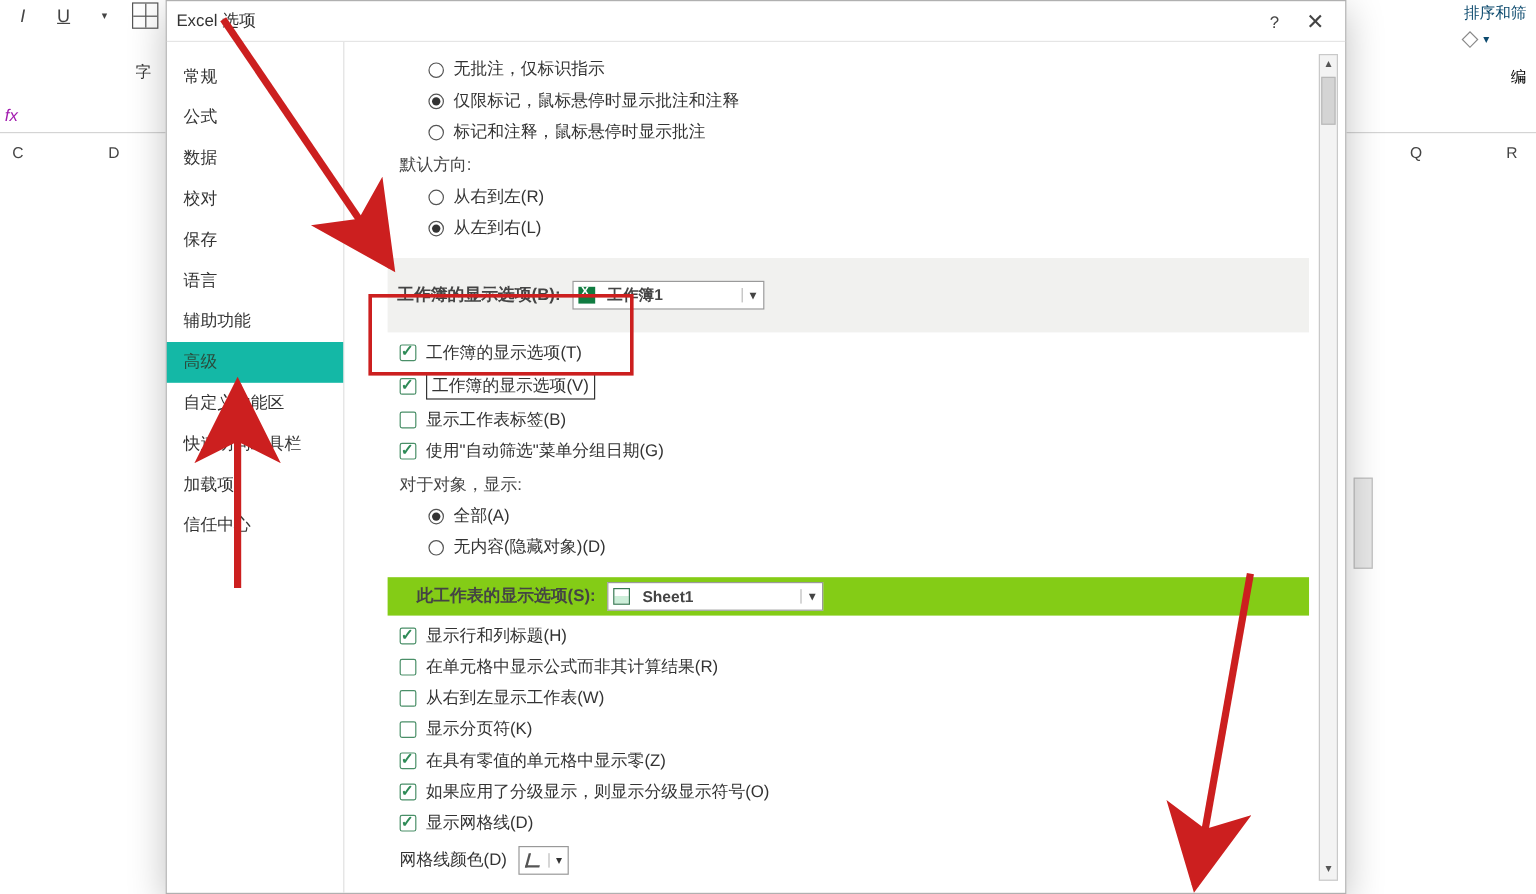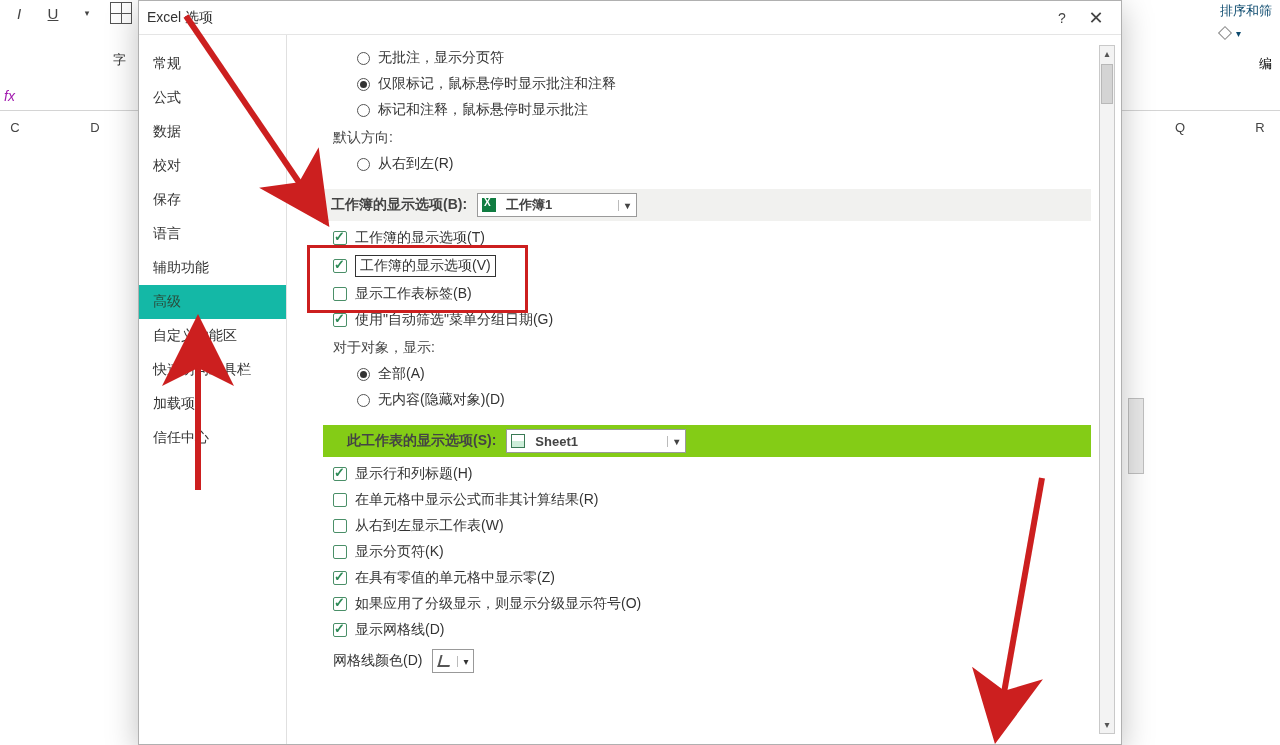--- a/index.html
+++ b/index.html
@@ -128,38 +128,42 @@
       <div class="item">快速访问工具栏</div>
       <div class="item">加载项</div>
       <div class="item">信任中心</div>
     </div>
 
     <div class="panel-wrap">
       <div class="panel">
 
         <div class="radio" style="margin-left:52px">
             <span class="r"></span>
-            <span>无批注，显示分页符</span>
+            <span>无批注，仅标识指示</span>
           </div>
         <div class="radio" style="margin-left:52px">
             <span class="r sel"></span>
             <span>仅限标记，鼠标悬停时显示批注和注释</span>
           </div>
         <div class="radio" style="margin-left:52px">
             <span class="r"></span>
             <span>标记和注释，鼠标悬停时显示批注</span>
           </div>
 
         <div class="grp-label" style="margin-left:28px">默认方向:</div>
         <div class="radio" style="margin-left:52px">
             <span class="r"></span>
             <span>从右到左(R)</span>
           </div>
-
-        <div class="section" style="margin-left:18px;background:#f1f1ef;padding:4px 8px;">
+        <div class="radio" style="margin-left:52px">
+            <span class="r sel"></span>
+            <span>从左到右(L)</span>
+          </div>
+
+        <div class="section" style="margin-left:18px;background:#f1f1ef;padding:19px 8px;">
           <span>工作簿的显示选项(B):</span>
           <span class="combo">
             <span class="ico">
                 <span class="xl-ico"></span>
               </span>
             <span class="txt">工作簿1</span>
             <span class="dd">▾</span>
           </span>
         </div>
 

